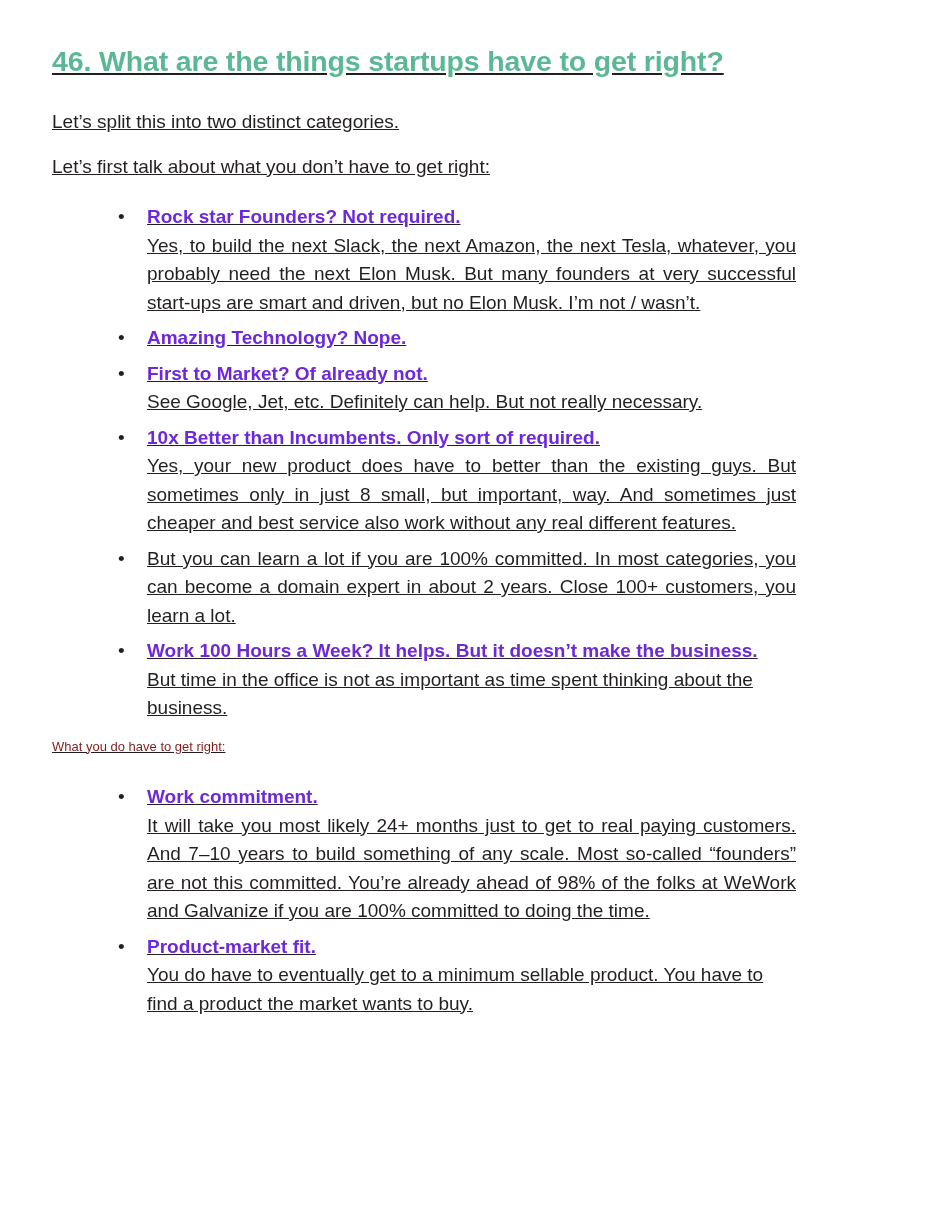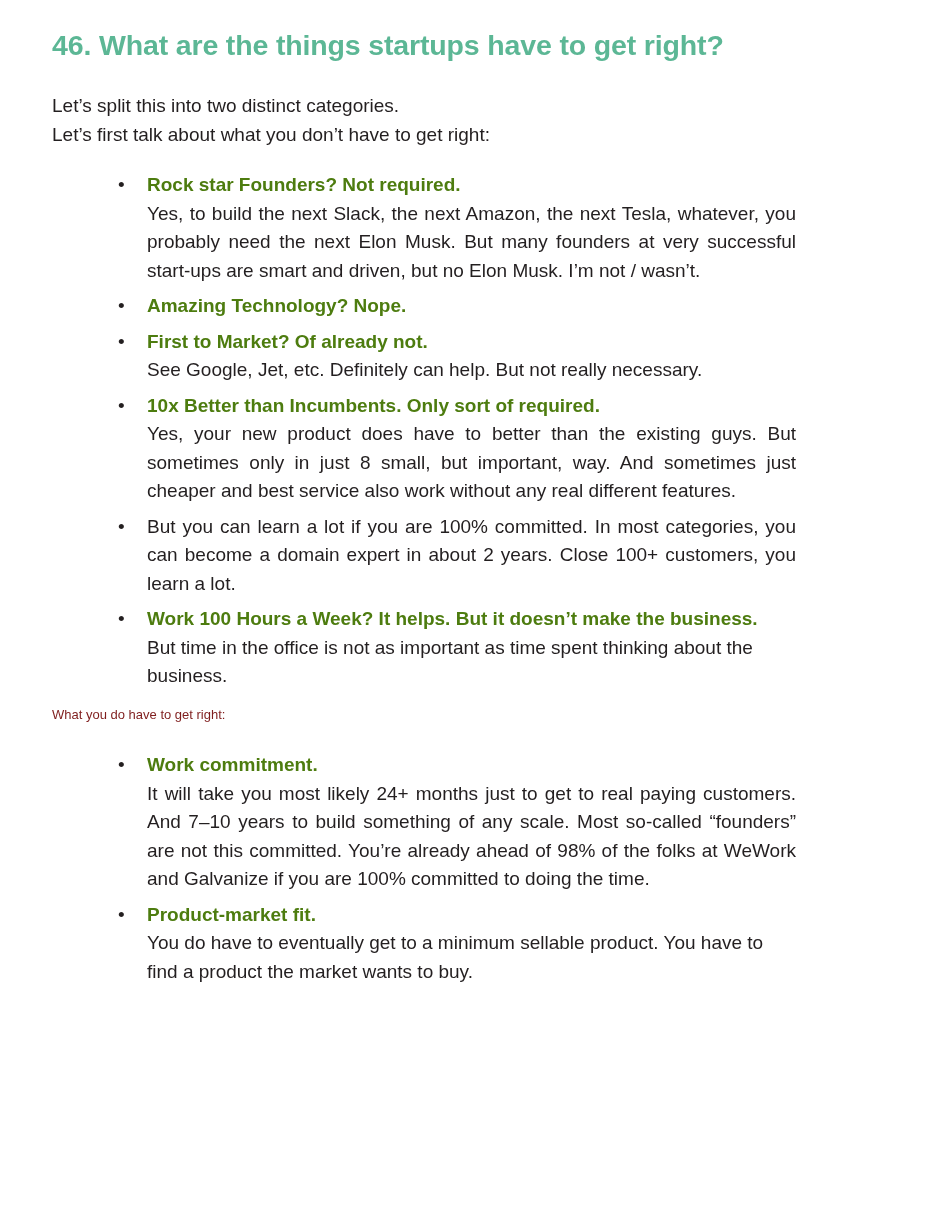--- a/index.html
+++ b/index.html
@@ -21,42 +21,43 @@
     height: 1214px;
     box-sizing: border-box;
     padding: 0;
     overflow: hidden;
     background: #ffffff;
   }
 
   .content {
     position: absolute;
     left: 52px;
-    top: 0;
+    top: 16px;
     width: 744px;
+    text-decoration: underline;
   }
 
   .doc-title {
     color: #5cb795;
     font-size: 28.5px;
     font-weight: bold;
     letter-spacing: -0.15px;
     line-height: 34px;
     margin: 0;
     padding-top: 28px;
     white-space: nowrap;
   }
 
   .intro {
     margin-top: 30px;
     font-size: 19px;
     line-height: 28.5px;
     color: #231f20;
   }
-  .intro .line { display: block; }
+  .intro .line { display: block; margin-top: 16px; }
 
   .bullet-list {
     list-style: none;
     margin: 0;
     padding: 0;
   }
 
   .bullet-list.first-group { margin-top: 22px; }
   .bullet-list.second-group { margin-top: 22px; }
 
@@ -73,21 +74,21 @@
     top: 0;
     font-size: 19px;
     line-height: 28.5px;
     color: #231f20;
   }
 
   .bullet-heading {
     font-size: 19px;
     font-weight: bold;
     line-height: 28.5px;
-    color: #4d7c0f;
+    color: #6d28d9;
     margin: 0;
   }
   .bullet-heading.wrap-justify {
     text-align: justify;
     text-align-last: left;
   }
 
   .bullet-body {
     font-size: 19px;
     line-height: 28.5px;

